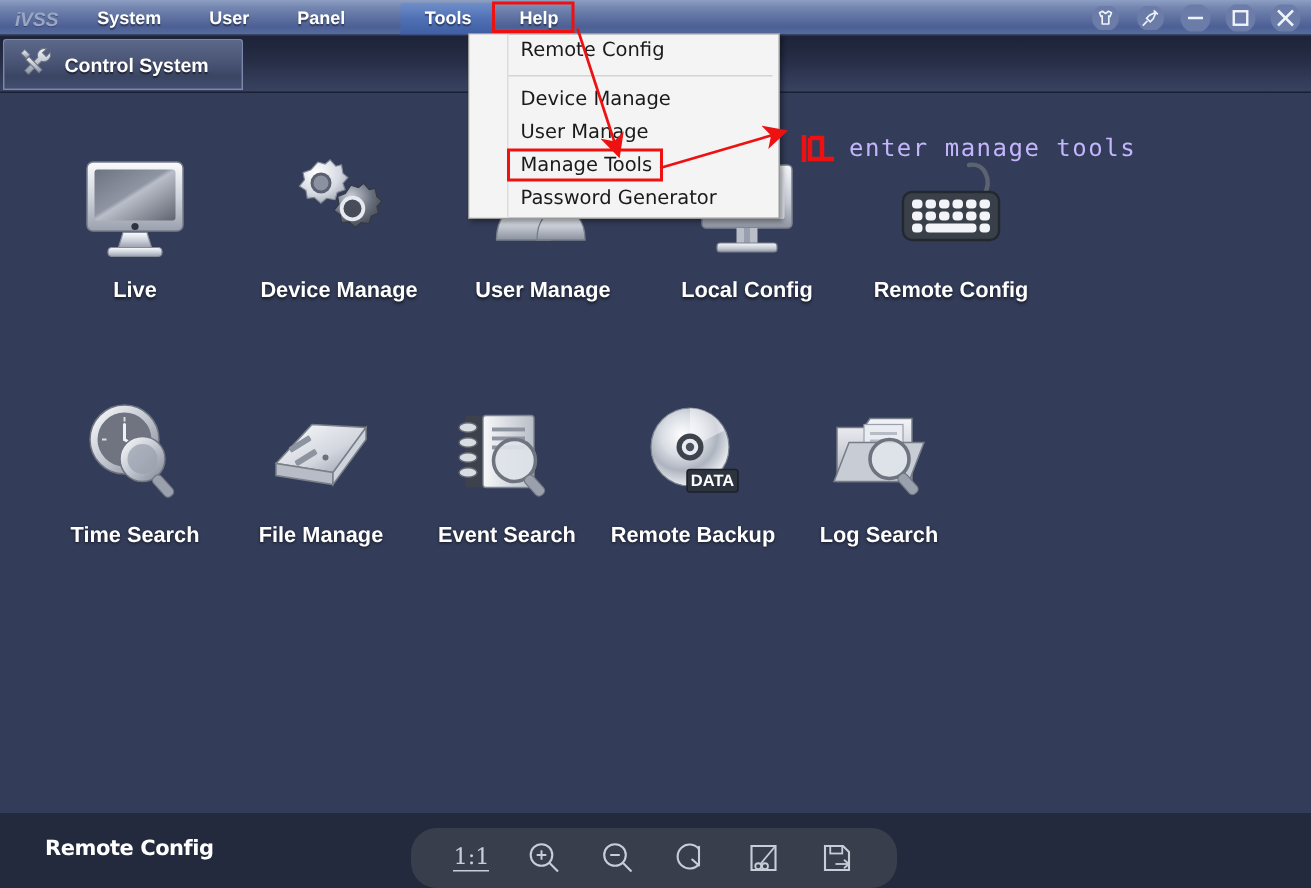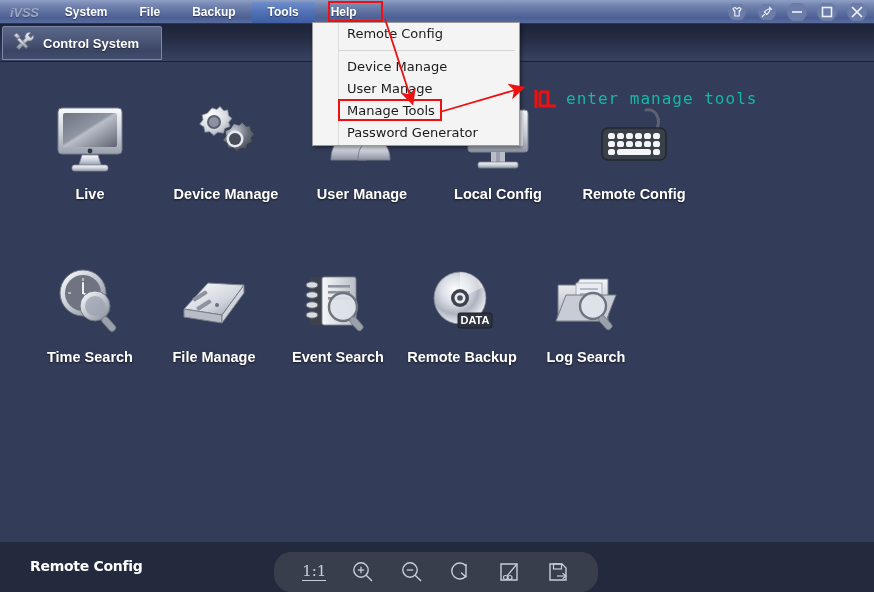--- a/index.html
+++ b/index.html
@@ -31,20 +31,21 @@
   }
   .menu-item {
     color: #ffffff; font-weight: bold; font-size: 12px;
     padding: 3px 16px 4px 16px;
     text-shadow: 0 1px 1px rgba(0,0,0,0.45);
     white-space: nowrap;
     cursor: default;
   }
   .menu-item.active {
     background: linear-gradient(to bottom, #6f8ec9 0%, #4f70b4 50%, #3f5ea3 100%);
+    margin-left: 21px;
   }
 
   .winbtns { position: absolute; right: 2px; top: 0; height: 24px; display: flex; align-items: center; }
   .winbtn {
     width: 30px; height: 22px;
     display: flex; align-items: center; justify-content: center;
     color: #e7ecf7;
   }
   .winbtn svg { display: block; }
 
@@ -154,38 +155,38 @@
 
   
   .anno-box {
     position: absolute; border: 2px solid #ee1111; z-index: 60;
     pointer-events: none;
   }
   #anno-tools { left: 328px; top: 1px; width: 55px; height: 21px; }
   #anno-manage { left: 338px; top: 99px; width: 104px; height: 22px; }
   .anno-text {
     position: absolute; left: 566px; top: 89px;
-    color: #14b8a6; font-size: 16px;
+    color: #c4b5fd; font-size: 16px;
     font-family: "DejaVu Sans Mono", monospace;
     letter-spacing: 1px;
     z-index: 60; white-space: nowrap;
   }
   .anno-svg { position: absolute; left: 0; top: 0; width: 874px; height: 592px; z-index: 55; pointer-events: none; }
 </style>
 </head>
 <body>
 
 <div id="app">
 
   <div class="menubar">
     <div class="menu-items">
       <span class="brand">iVSS</span>
       <span class="menu-item">System</span>
-      <span class="menu-item">File</span>
-      <span class="menu-item">Backup</span>
+      <span class="menu-item">User</span>
+      <span class="menu-item">Panel</span>
       <span class="menu-item active">Tools</span>
       <span class="menu-item">Help</span>
     </div>
 
     <div class="winbtns">
       <span class="winbtn" title="Skin">
         <svg width="18" height="16" viewBox="0 0 18 16">
             <circle cx="9" cy="8" r="9" fill="#6b7ca9"></circle>
             <path d="M5 4.5 L7 3.5 L9 5 L11 3.5 L13 4.5 L12 7 L11.2 6.6 L11.2 12 L6.8 12 L6.8 6.6 L6 7 Z" fill="none" stroke="#eef2fa" stroke-width="1.1" stroke-linejoin="round"></path>
           </svg>

